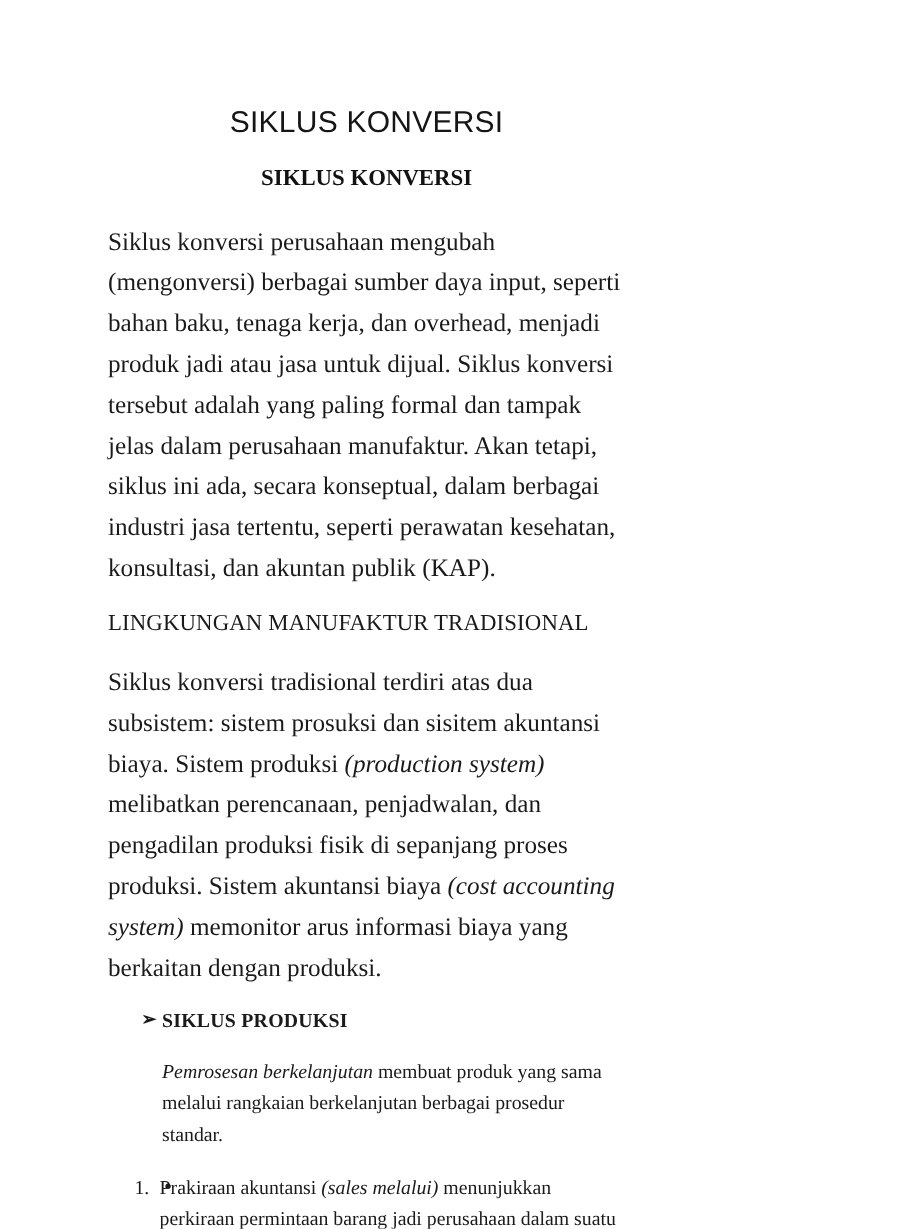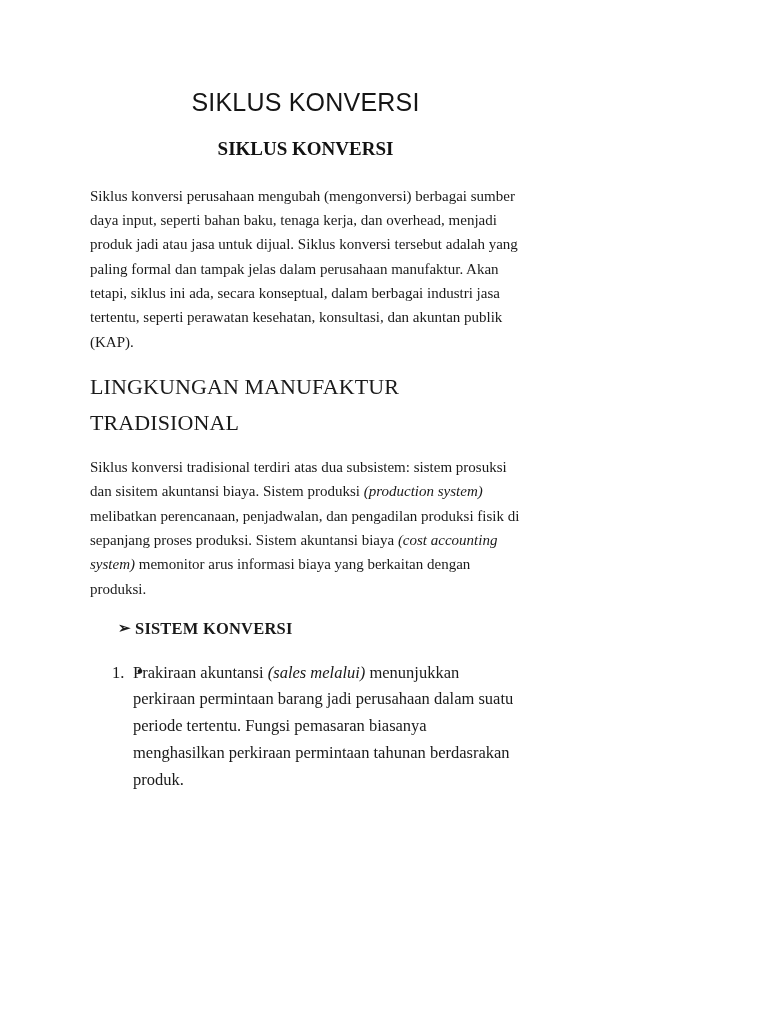--- a/index.html
+++ b/index.html
@@ -44,29 +44,29 @@
     font-size: 19px;
     font-weight: 700;
     text-align: center;
     line-height: 1.15;
     margin: 0 0 24px 0;
     color: #121212;
   }
 
   
   p.body {
-    font-size: 15px;
+    font-size: 21px;
     line-height: 1.62;
     text-align: left;
     margin: 0 0 15px 0;
     color: #1a1a1a;
   }
 
   .section-head {
-    font-size: 22px;
+    font-size: 19px;
     line-height: 1.62;
     margin: 0 0 15px 0;
     letter-spacing: 0.1px;
   }
 
   
   .arrow-head {
     position: relative;
     padding-left: 45px;
     font-size: 16.5px;
@@ -143,23 +143,24 @@
   <h1 class="doc-title">SIKLUS KONVERSI</h1>
 
   <h2 class="doc-subtitle">SIKLUS KONVERSI</h2>
 
   <p class="body">Siklus konversi perusahaan mengubah (mengonversi) berbagai sumber daya input, seperti bahan baku, tenaga kerja, dan overhead, menjadi produk jadi atau jasa untuk dijual. Siklus konversi tersebut adalah yang paling formal dan tampak jelas dalam perusahaan manufaktur. Akan tetapi, siklus ini ada, secara konseptual, dalam berbagai industri jasa tertentu, seperti perawatan kesehatan, konsultasi, dan akuntan publik (KAP).</p>
 
   <p class="section-head">LINGKUNGAN MANUFAKTUR TRADISIONAL</p>
 
   <p class="body"><span>Siklus konversi tradisional terdiri atas dua subsistem: sistem prosuksi dan sisitem akuntansi biaya. Sistem produksi </span><i>(production system)</i><span> melibatkan perencanaan, penjadwalan, dan pengadilan produksi fisik di sepanjang proses produksi. Sistem akuntansi biaya </span><i>(cost accounting system)</i><span> memonitor arus informasi biaya yang berkaitan dengan produksi.</span></p>
 
-  <p class="arrow-head"><span class="arrow-glyph">➢</span><span>SISTEM KONVERSI</span></p>
+  <p class="arrow-head"><span class="arrow-glyph">➢</span><span>SIKLUS PRODUKSI</span></p>
 
 
+  <p class="indented"><i>Pemrosesan berkelanjutan</i><span> membuat produk yang sama melalui rangkaian berkelanjutan berbagai prosedur standar.</span></p>
 
 
 
   <p class="bullet-head"><span class="dot-glyph">•</span></p>
 
   <ol class="numlist">
 
     <li><span class="num">1.</span><span>Prakiraan akuntansi </span><i>(sales melalui)</i><span> menunjukkan perkiraan permintaan barang jadi perusahaan dalam suatu periode tertentu. Fungsi pemasaran biasanya menghasilkan perkiraan permintaan tahunan berdasrakan produk.</span><i></i><span></span><i></i><span></span></li>
 
   </ol>

